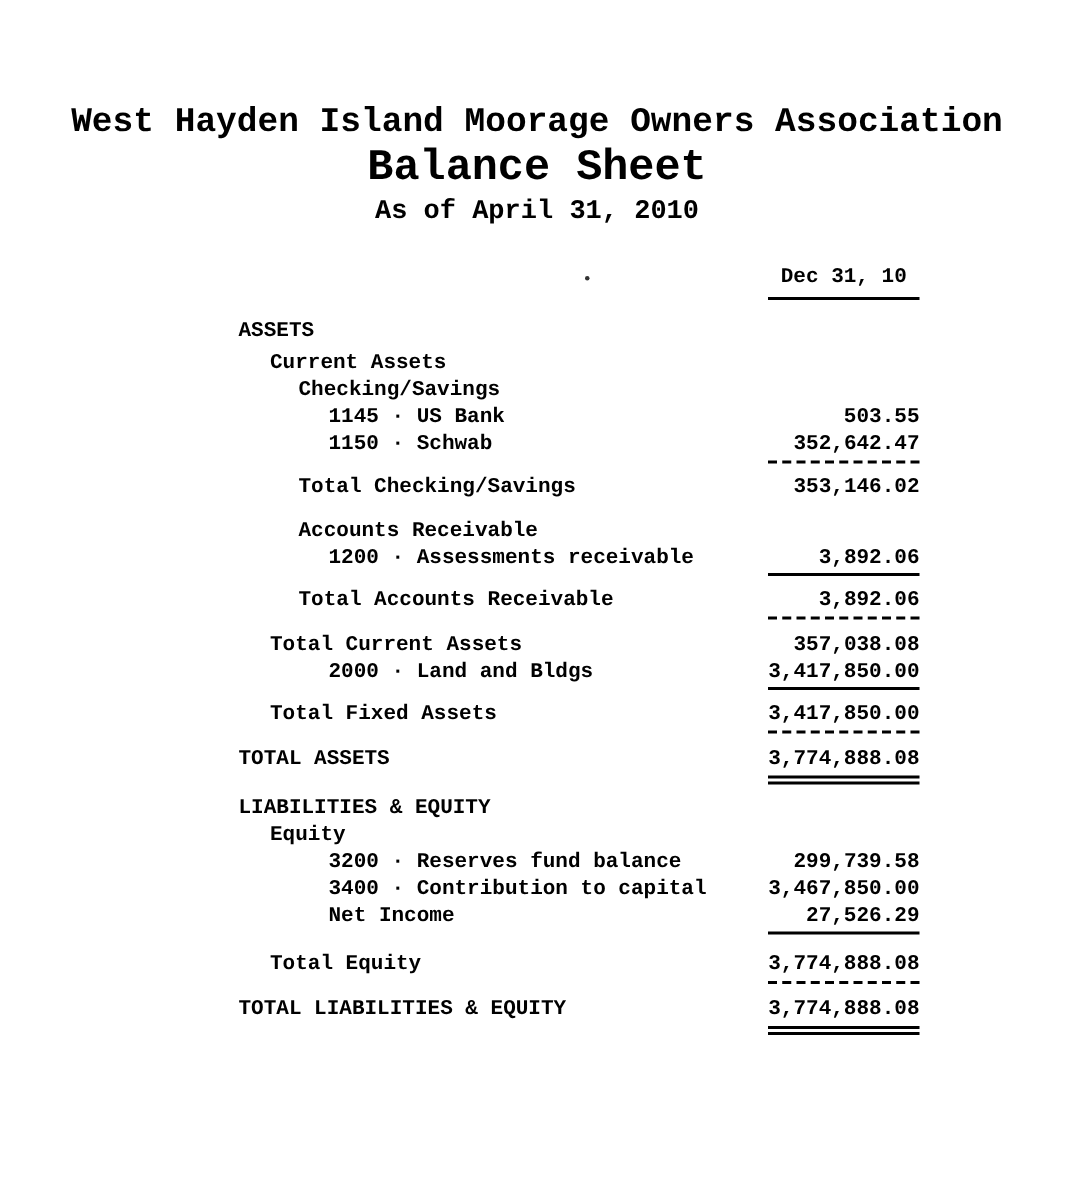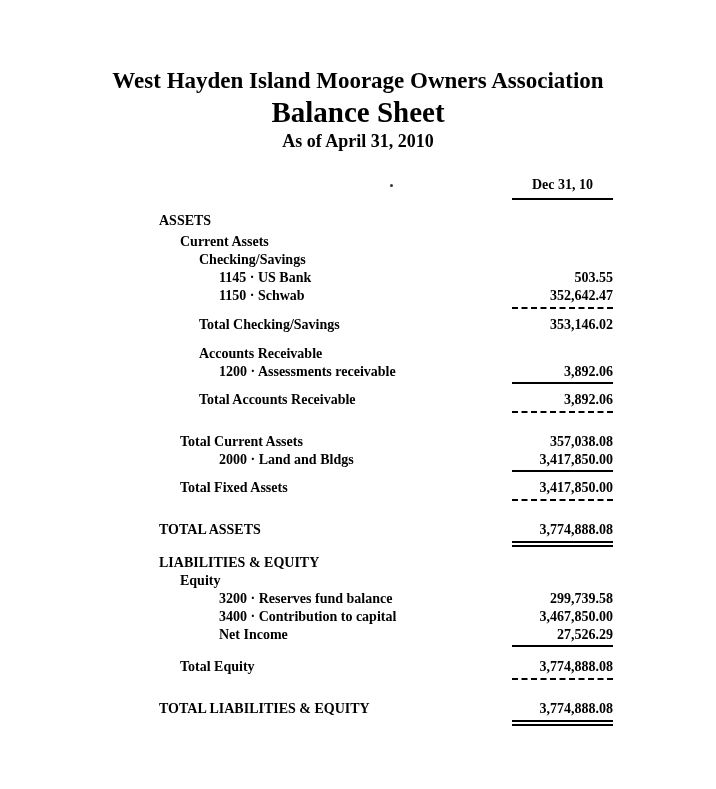--- a/index.html
+++ b/index.html
@@ -1,20 +1,20 @@
 <!DOCTYPE html>
 <html><head>
 <meta charset="utf-8">
 <style>
   html,body{margin:0;padding:0;background:#fff;}
   .page{
     position:relative;
     width:716px;height:789px;
     background:#ffffff;
-    font-family:Liberation Serif, serif;
+    font-family:Liberation Mono, monospace;
     font-weight:bold;
     color:#000;
     overflow:hidden;
   }
   .speck{position:absolute;left:390px;top:184px;width:3px;height:3px;background:#333;border-radius:50%;}
   h1.org{margin:0;padding-top:68px;font-size:23px;line-height:26px;text-align:center;letter-spacing:0px;}
   h2.rpt{margin:3px 0 0;font-size:29px;line-height:30px;text-align:center;}
   h3.date{margin:4px 0 0;font-size:18px;line-height:20px;text-align:center;}
   .col-header-row{display:flex;margin-top:26px;padding-left:45px;}
   .col-header{
@@ -34,21 +34,21 @@
   .cell-value{
     margin-left:auto;width:101px;margin-right:103px;
     text-align:right;white-space:nowrap;
   }
   .u-solid  .cell-value{border-bottom:2px solid #000;padding-bottom:1px;}
   .u-dashed .cell-value{border-bottom:2px dashed #000;padding-bottom:2px;}
   .u-double .cell-value{border-bottom:6px double #000;padding-bottom:2px;}
   .gap-tiny{margin-top:3px;}
   .gap-small{margin-top:7px;}
   .gap-medium{margin-top:11px;}
-  .gap-large{margin-top:20px;}
+  .gap-large{margin-top:8px;}
 </style>
 </head>
 <body>
 
 <div class="page">
   <div class="speck"></div>
 
   <h1 class="org">West Hayden Island Moorage Owners Association</h1>
   <h2 class="rpt">Balance Sheet</h2>
   <h3 class="date">As of April 31, 2010</h3>

